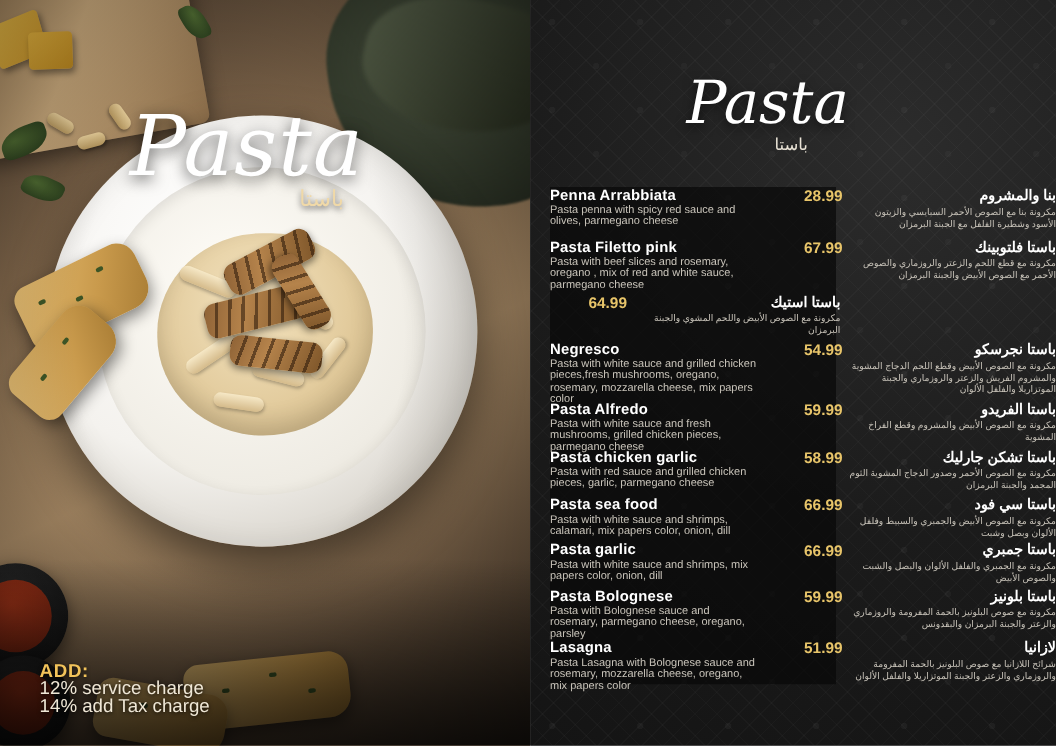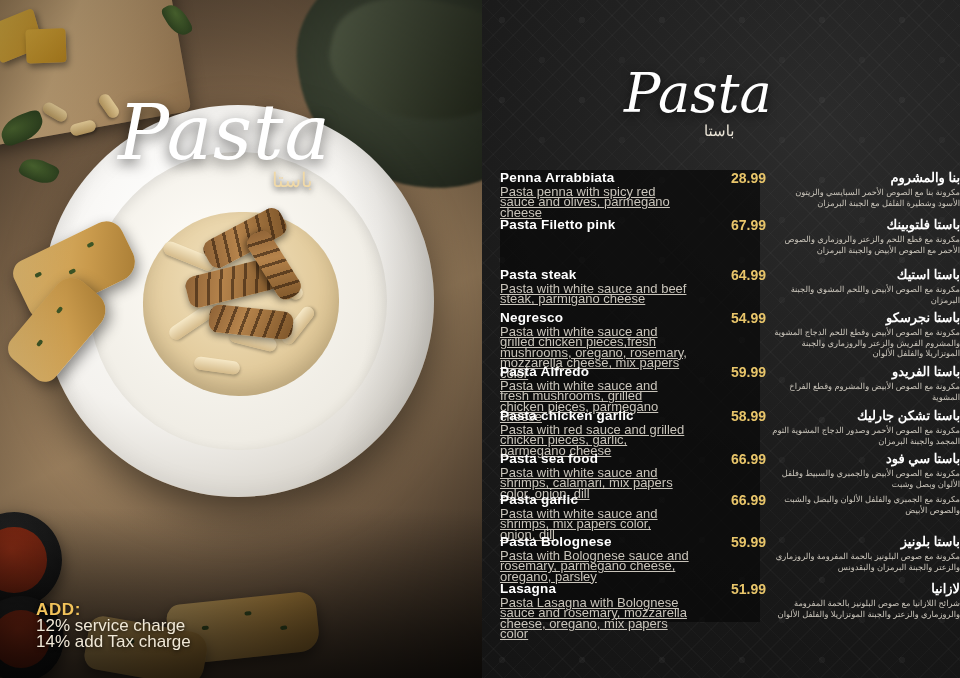--- a/index.html
+++ b/index.html
@@ -223,21 +223,21 @@
   .row {
     position: absolute; left: 0; width: 460px;
     display: flex;
   }
   .col-en { width: 196px; padding-right: 6px; }
   .item-name {
     color: #ffffff; font-size: 13.5px; font-weight: bold; line-height: 15px;
     letter-spacing: .2px;
   }
   .item-desc {
-    color: #c9c4ba; font-size: 13px; line-height: 10.4px; margin-top: 2px; text-decoration: underline;
+    color: #c9c4ba; font-size: 10px; line-height: 10.4px; margin-top: 2px;
   }
   .col-price {
     width: 76px; text-align: right; padding-right: 6px;
     color: #e8c56a; font-size: 14px; font-weight: bold;
   }
   .col-ar {
     width: 188px; text-align: right; direction: rtl;
   }
   .item-name-ar {
     color: #ffffff; font-size: 13px; font-weight: bold; line-height: 15px;
@@ -344,32 +344,29 @@
           </div>
           <div class="col-price">28.99</div>
           <div class="col-ar">
             <div class="item-name-ar">بنا والمشروم</div>
             <div class="item-desc-ar">مكرونة بنا مع الصوص الأحمر السبايسي والزيتون الأسود وشطيرة الفلفل مع الجبنة البرمزان</div>
           </div>
         </div>
         <div class="row" style="top: 47px;">
           <div class="col-en">
             <div class="item-name">Pasta Filetto pink</div>
+            <div class="item-desc">Pasta with beef slices and rosemary, oregano , mix of red and white sauce, parmegano cheese</div>
           </div>
           <div class="col-price">67.99</div>
           <div class="col-ar">
             <div class="item-name-ar">باستا فلتوبينك</div>
             <div class="item-desc-ar">مكرونة مع قطع اللحم والزعتر والروزماري والصوص الأحمر مع الصوص الأبيض والجبنة البرمزان</div>
           </div>
         </div>
         <div class="row" style="top: 97px;">
-          <div class="col-en">
-            <div class="item-name">Pasta steak</div>
-            <div class="item-desc">Pasta with white sauce and beef steak, parmigano cheese</div>
-          </div>
           <div class="col-price">64.99</div>
           <div class="col-ar">
             <div class="item-name-ar">باستا استيك</div>
             <div class="item-desc-ar">مكرونة مع الصوص الأبيض واللحم المشوي والجبنة البرمزان</div>
           </div>
         </div>
         <div class="row" style="top: 140px;">
           <div class="col-en">
             <div class="item-name">Negresco</div>
             <div class="item-desc">Pasta with white sauce and grilled chicken pieces,fresh mushrooms, oregano, rosemary, mozzarella cheese, mix papers color</div>
@@ -413,20 +410,21 @@
             <div class="item-desc-ar">مكرونة مع الصوص الأبيض والجمبري والسبيط وفلفل الألوان وبصل وشبت</div>
           </div>
         </div>
         <div class="row" style="top: 322px;">
           <div class="col-en">
             <div class="item-name">Pasta garlic</div>
             <div class="item-desc">Pasta with white sauce and shrimps, mix papers color, onion, dill</div>
           </div>
           <div class="col-price">66.99</div>
           <div class="col-ar">
+            <div class="item-name-ar">باستا جمبري</div>
             <div class="item-desc-ar">مكرونة مع الجمبري والفلفل الألوان والبصل والشبت والصوص الأبيض</div>
           </div>
         </div>
         <div class="row" style="top: 364px;">
           <div class="col-en">
             <div class="item-name">Pasta Bolognese</div>
             <div class="item-desc">Pasta with Bolognese sauce and rosemary, parmegano cheese, oregano, parsley</div>
           </div>
           <div class="col-price">59.99</div>
           <div class="col-ar">

